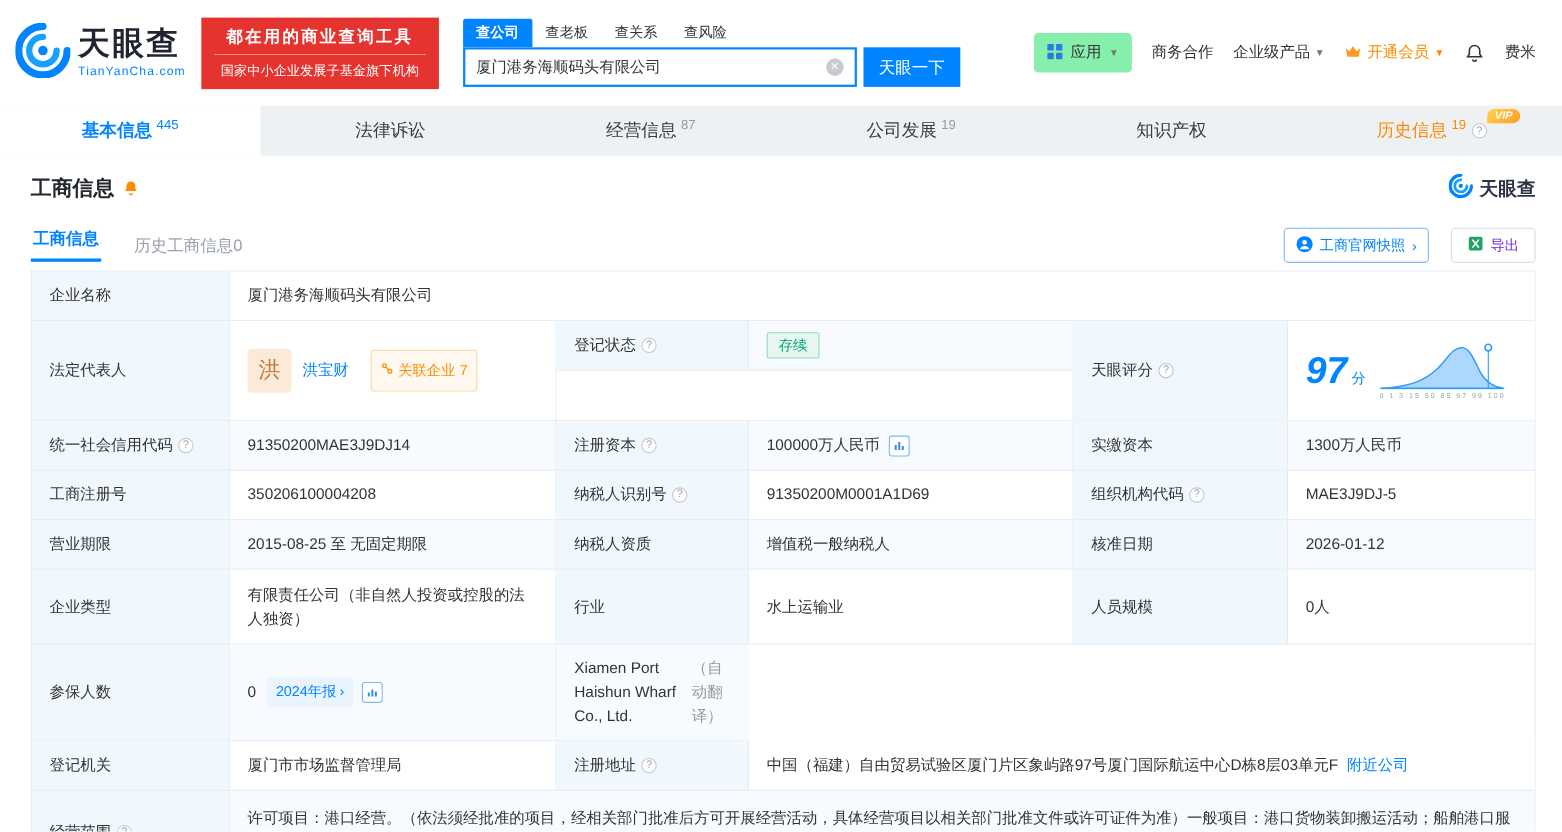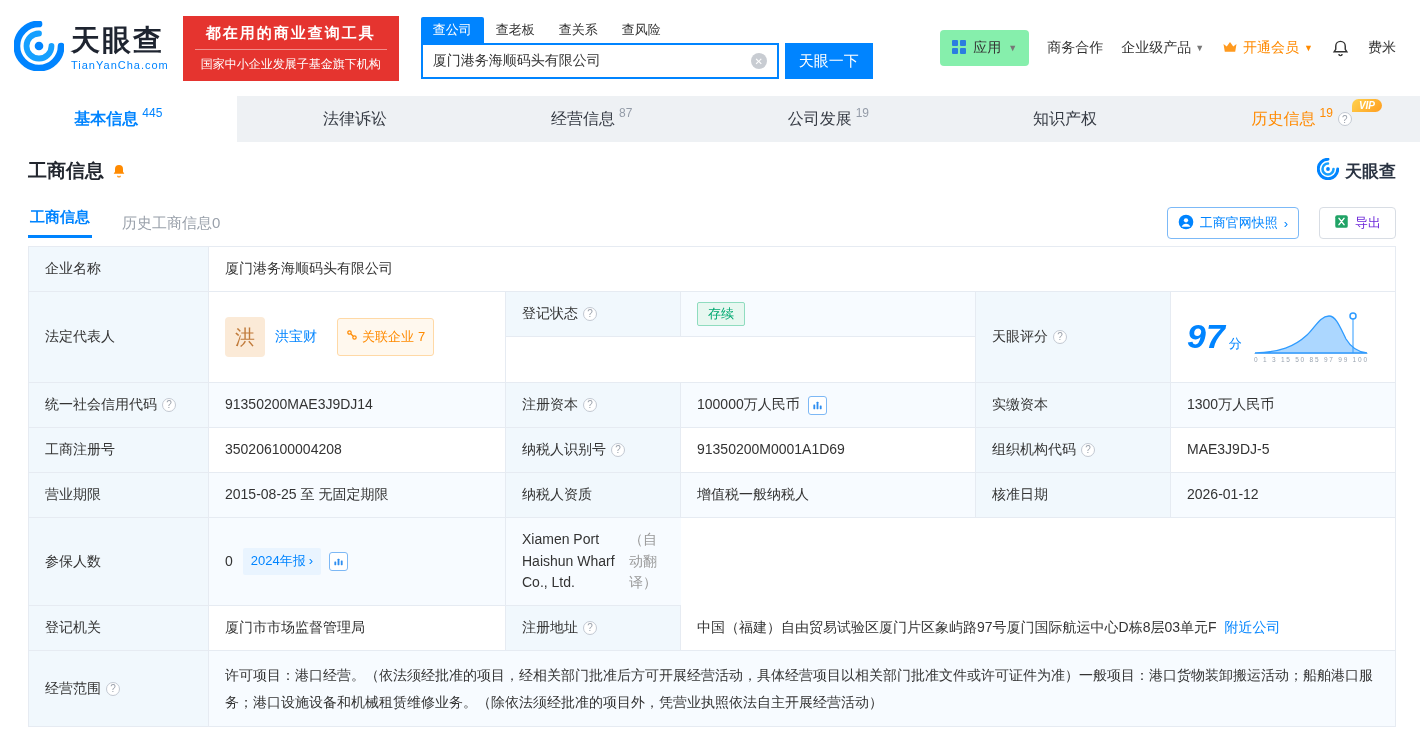--- a/index.html
+++ b/index.html
@@ -9,21 +9,21 @@
 .logo{display:flex;align-items:center;gap:7px;cursor:pointer;}
 .logo-texts{display:flex;flex-direction:column;line-height:1;}
 .logo-title{font-size:29px;font-weight:bold;color:#1e2430;letter-spacing:2px;}
 .logo-sub{font-size:11px;color:#0084ff;margin-top:5px;letter-spacing:1px;}
 .banner{margin-left:14px;background:#e5342f;color:#fff;text-align:center;padding:8px 12px;width:216px;flex:none;}
 .banner-l1{font-size:15px;font-weight:bold;letter-spacing:2px;white-space:nowrap;}
 .banner-l2{font-size:12px;margin-top:6px;padding-top:6px;border-top:1px solid rgba(255,255,255,.45);white-space:nowrap;}
 .search{margin-left:22px;flex:none;}
 .search-tabs{display:flex;}
 .search-tab{font-size:13px;padding:4px 12px;color:#333;cursor:pointer;border-radius:2px 2px 0 0;}
-.search-tab.active{background:#0084ff;color:#fff;font-weight:normal;}
+.search-tab.active{background:#0084ff;color:#fff;font-weight:bold;}
 .search-row{display:flex;}
 .search-box{position:relative;width:358px;height:36px;border:2px solid #0084ff;display:flex;align-items:center;background:#fff;}
 .search-input{border:none;outline:none;width:100%;height:100%;padding:0 34px 0 10px;font-size:14px;color:#333;font-family:inherit;background:transparent;}
 .clear-btn{position:absolute;right:10px;width:16px;height:16px;border-radius:50%;background:#c8ccd2;color:#fff;font-size:10px;display:flex;align-items:center;justify-content:center;cursor:pointer;}
 .search-btn{width:88px;height:36px;background:#0084ff;color:#fff;font-size:15px;display:flex;align-items:center;justify-content:center;margin-left:6px;cursor:pointer;border:none;font-family:inherit;}
 .topnav{margin-left:auto;display:flex;align-items:center;gap:18px;font-size:14px;color:#333;white-space:nowrap;}
 .app-pill{display:flex;align-items:center;gap:7px;background:#86efac;padding:9px 12px;border-radius:4px;cursor:pointer;}
 .caret{font-size:9px;color:#777;}
 .vip-link{color:#ff8a00;display:flex;align-items:center;gap:5px;cursor:pointer;}
 .vip-link .caret{color:#ff8a00;}
@@ -335,20 +335,28 @@
 
   <div class="trow cols6">
     <div class="cell label">营业期限</div>
     <div class="cell tint">2015-08-25 至 无固定期限</div>
     <div class="cell label">纳税人资质</div>
     <div class="cell tint">增值税一般纳税人</div>
     <div class="cell label">核准日期</div>
     <div class="cell tint">2026-01-12</div>
   </div>
 
+  <div class="trow cols6" style="min-height:68px;">
+    <div class="cell label">企业类型</div>
+    <div class="cell">有限责任公司（非自然人投资或控股的法人独资）</div>
+    <div class="cell label">行业</div>
+    <div class="cell">水上运输业</div>
+    <div class="cell label">人员规模</div>
+    <div class="cell">0人</div>
+  </div>
 
   <div class="trow cols4">
     <div class="cell label">参保人数</div>
     <div class="cell tint">
       <span>0</span>
       <span class="year-tag">
         <span>2024年报</span>
         <span class="arrow-sm">›</span>
       </span>
       <span class="icon-box">

